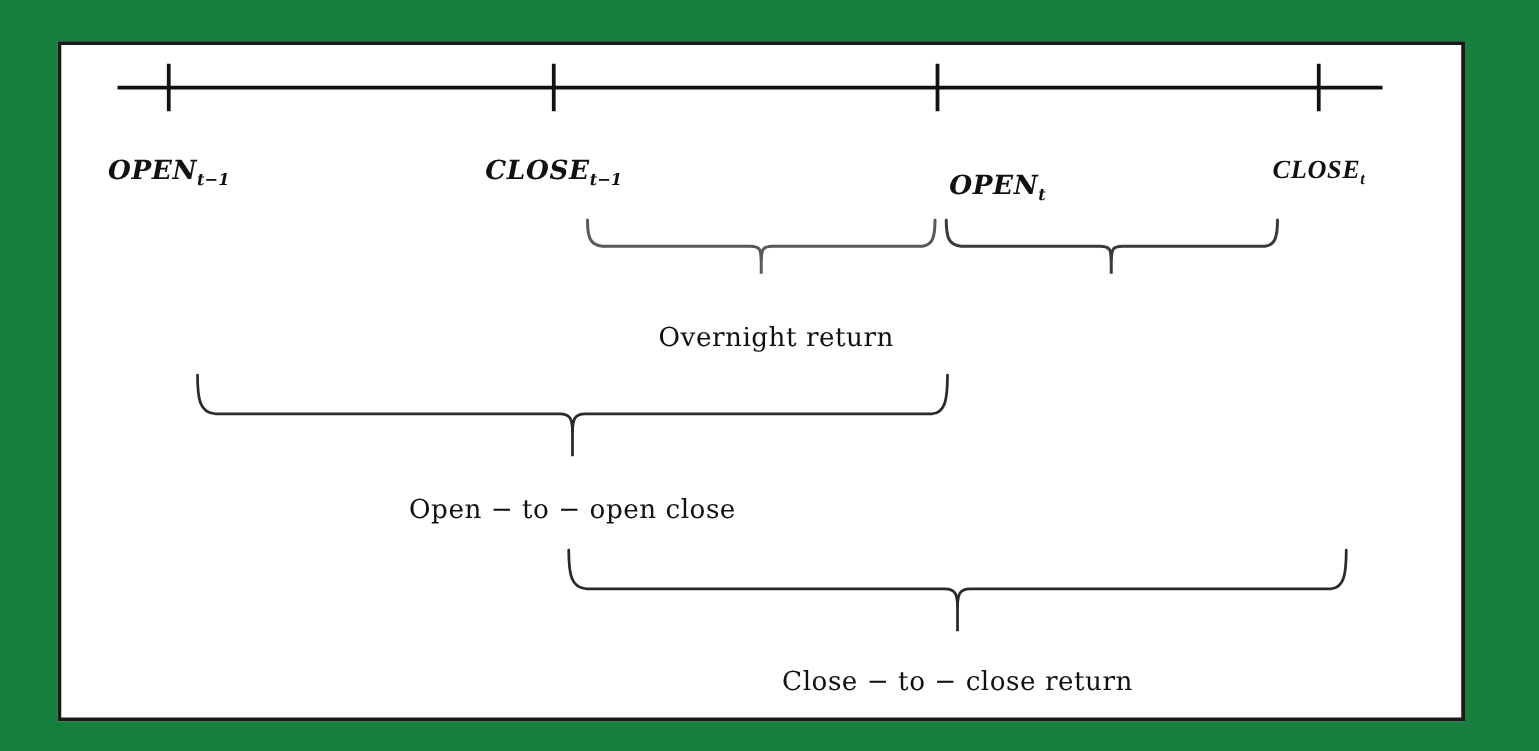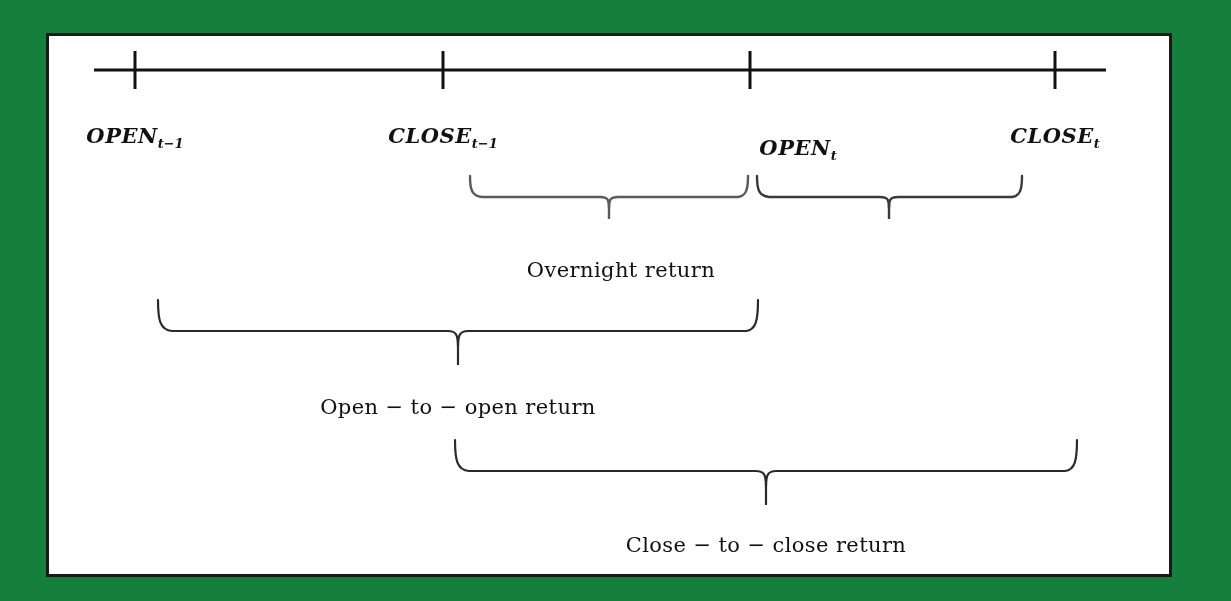--- a/index.html
+++ b/index.html
@@ -117,24 +117,24 @@
   </div>
 
   <div class="tick-label" style="left:443px; top:123px;text-align:right;">
     <span>CLOSE</span><sub>t−1</sub>
   </div>
 
   <div class="tick-label" style="left:750px; top:135px;margin-left:48px;">
     <span>OPEN</span><sub>t</sub>
   </div>
 
-  <div class="tick-label" style="left:1055px; top:123px;">
+  <div class="tick-label" style="left:1055px; top:123px;font-family:Liberation Serif, serif;">
     <span>CLOSE</span><sub>t</sub>
   </div>
 
   <div class="brace-label" style="left:609px; top:258px;margin-left:12px;">Overnight return</div>
 
 
-  <div class="brace-label" style="left:458px; top:395px;">Open − to − open return</div>
+  <div class="brace-label" style="left:458px; top:395px;">Open − to − open close</div>
 
   <div class="brace-label" style="left:766px; top:533px;">Close − to − close return</div>
 
 </div>
 
 </body></html>

